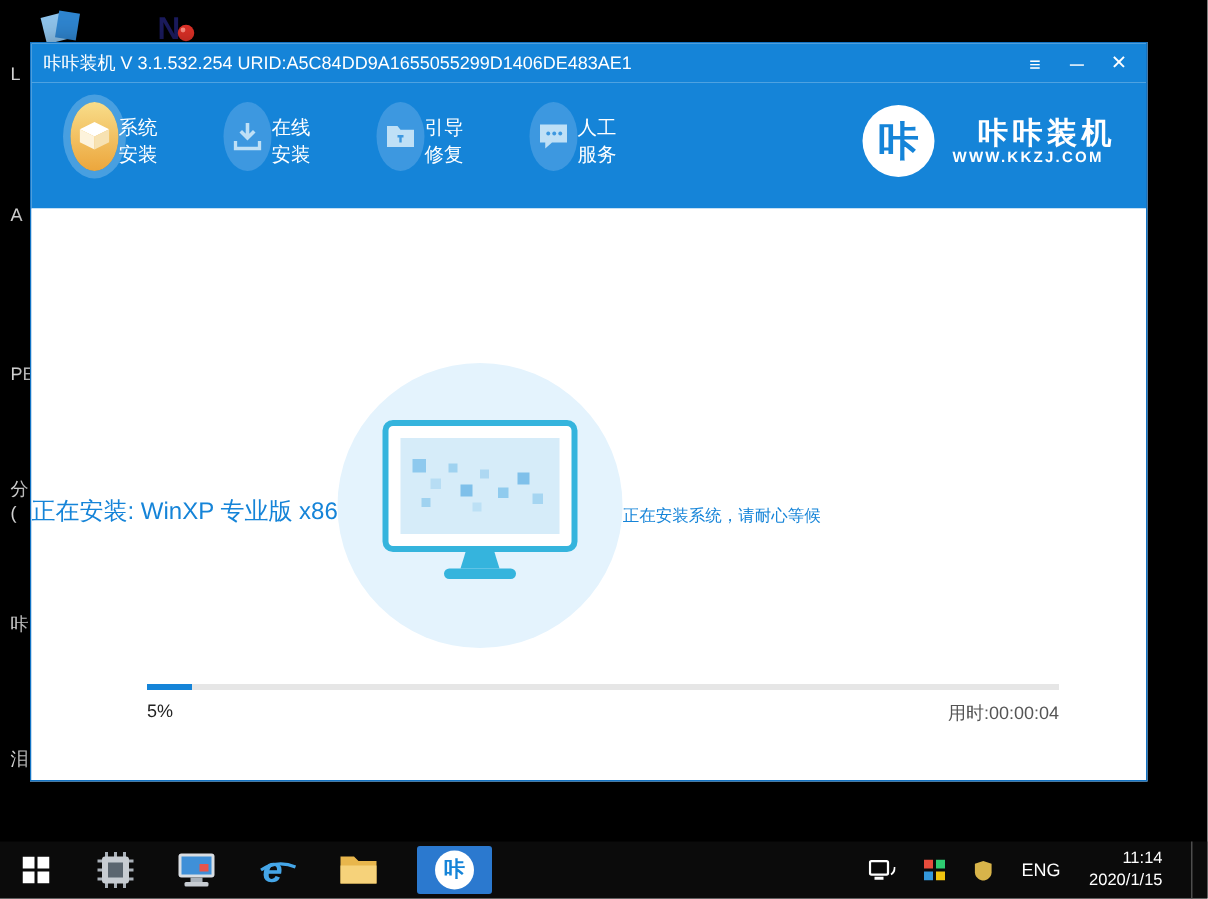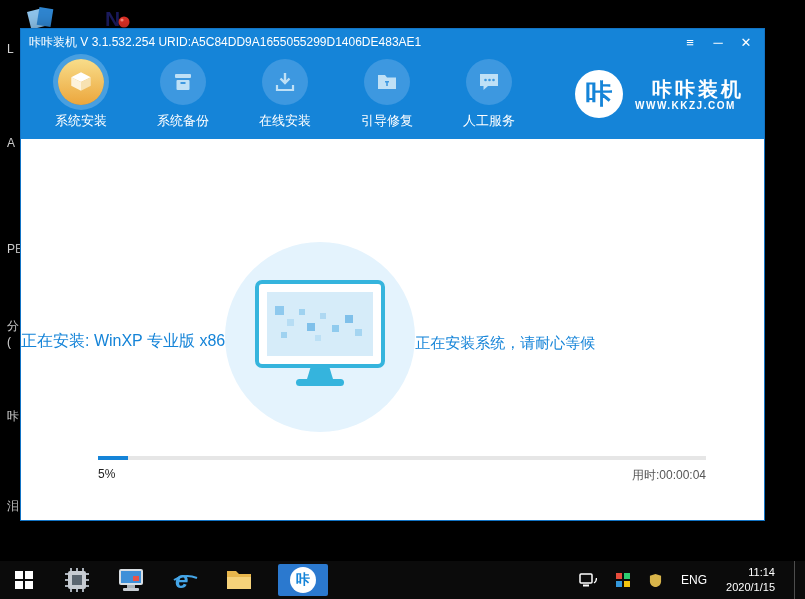--- a/index.html
+++ b/index.html
@@ -26,39 +26,39 @@
             display:flex; flex-direction:column; }
   .titlebar { height:26px; background:#1584d8; color:#fff; display:flex; align-items:center;
               padding:0 4px 0 8px; font-size:12px; flex:0 0 auto; }
   .titlebar-title { flex:1; white-space:nowrap; overflow:hidden; }
   .win-btn { width:28px; height:26px; display:flex; align-items:center; justify-content:center;
              font-size:13px; cursor:pointer; }
 
   .toolbar { height:84px; background:#1584d8; display:flex; align-items:center;
              padding:2px 20px 8px 26px; flex:0 0 auto; }
   .tool-items { display:flex; gap:34px; }
-  .tool-item { display:flex; flex-direction:column; align-items:center; width:68px;
+  .tool-item { display:flex; flex-direction:row; align-items:center; width:68px;
                color:#fff; font-size:13px; cursor:pointer; }
   .tool-circle { width:46px; height:46px; border-radius:50%; background:#3d98e0;
                  display:flex; align-items:center; justify-content:center; margin-bottom:7px; }
   .tool-item.active .tool-circle { background:linear-gradient(180deg,#f8dd8a,#eca63c);
                  box-shadow:0 0 0 5px rgba(255,255,255,.22); }
   .logo { margin-left:auto; display:flex; align-items:center; gap:12px; color:#fff; }
   .logo-circle { width:48px; height:48px; background:#fff; border-radius:50%;
                  display:flex; align-items:center; justify-content:center;
                  color:#1584d8; font-size:27px; font-weight:bold; }
   .logo-text { display:flex; flex-direction:column; }
   .logo-name { font-size:20px; font-weight:bold; letter-spacing:3px; line-height:1.1;margin-left:17px; }
   .logo-site { font-size:10px; font-weight:bold; letter-spacing:1.5px; }
 
   .content { flex:1; background:#fff; position:relative; display:flex; flex-direction:row; align-items:center; }
   .install-title { margin-top:24px; color:#1584d8; font-size:16px; }
   .illus-circle { margin-top:14px; width:190px; height:190px; border-radius:50%;
                   background:#e4f3fd; display:flex; align-items:center; justify-content:center; }
-  .status-text { margin-top:28px; color:#1584d8; font-size:15px;text-align:right; }
+  .status-text { margin-top:28px; color:#1584d8; font-size:11px;text-align:right; }
 
   .progress-area { position:absolute; left:77px; right:58px; top:317px; }
   .progress-track { height:4px; background:#e6e6e6; width:100%; }
   .progress-fill { height:100%; background:#1584d8; width:5%; }
   .progress-meta { display:flex; justify-content:space-between; margin-top:7px; font-size:12px; }
   .progress-percent { color:#222; }
   .progress-elapsed { color:#555; }
 
   
   .taskbar { position:absolute; left:0; bottom:0; width:805px; height:38px; background:#0b0b0b;
@@ -120,30 +120,20 @@
         <div class="tool-circle">
           <svg width="26" height="26" viewBox="0 0 24 24">
             <path d="M12 3 3 7.5l9 4.5 9-4.5z" fill="#ffffff"></path>
             <path d="M3 7.5v8l9 4.5v-8z" fill="#fdf3dc"></path>
             <path d="M21 7.5v8l-9 4.5v-8z" fill="#f7e2b2"></path>
           </svg>
         </div>
         <div class="tool-label">系统安装</div>
       </div>
 
-      <div class="tool-item">
-        <div class="tool-circle">
-          <svg width="24" height="24" viewBox="0 0 24 24" fill="#bfe0f6">
-            <rect x="4" y="4" width="16" height="4" rx="1"></rect>
-            <rect x="5.5" y="10" width="13" height="10" rx="1"></rect>
-            <rect x="9.5" y="12" width="5" height="2" fill="#3d98e0"></rect>
-          </svg>
-        </div>
-        <div class="tool-label">系统备份</div>
-      </div>
 
       <div class="tool-item">
         <div class="tool-circle">
           <svg width="24" height="24" viewBox="0 0 24 24">
             <path d="M12 3v9M7.5 8.5 12 13l4.5-4.5" stroke="#bfe0f6" stroke-width="2.4" fill="none"></path>
             <path d="M4 15v5h16v-5" stroke="#bfe0f6" stroke-width="2.2" fill="none"></path>
           </svg>
         </div>
         <div class="tool-label">在线安装</div>
       </div>

